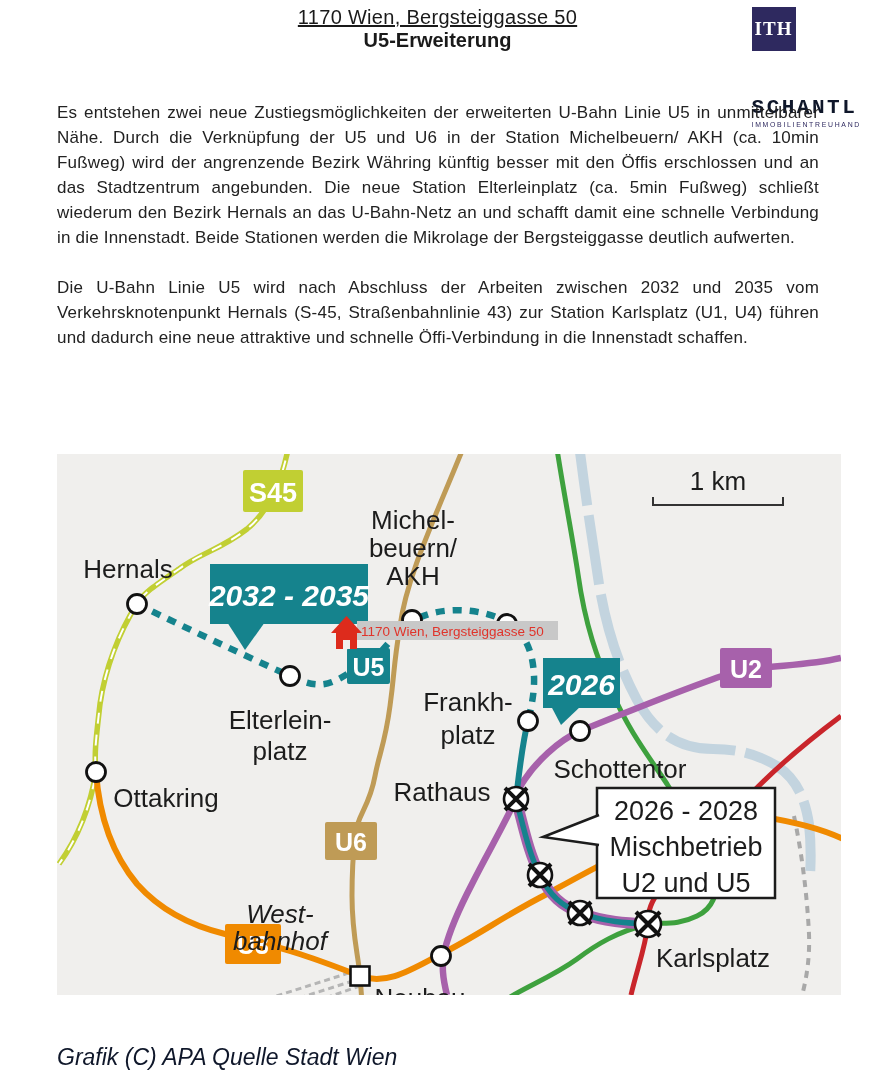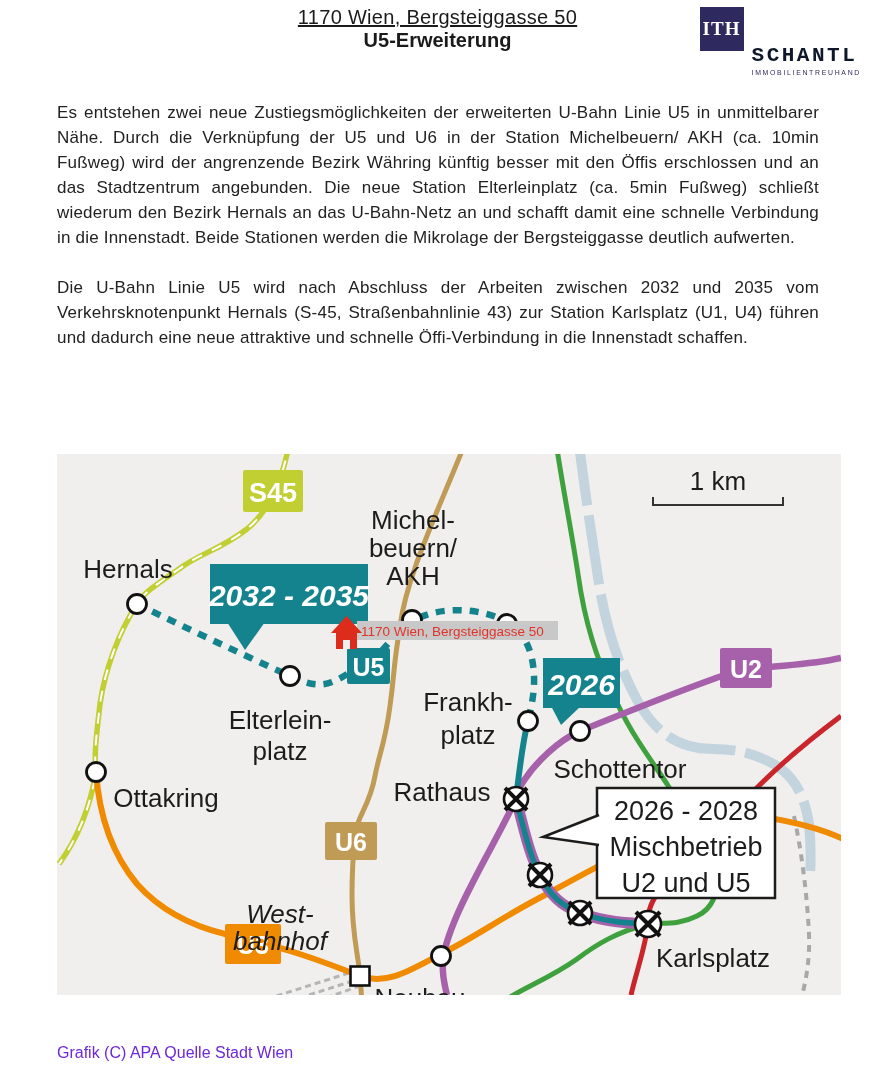--- a/index.html
+++ b/index.html
@@ -1,29 +1,29 @@
 <!DOCTYPE html>
 <html><head>
 <meta charset="utf-8">
 <style>
   html,body{margin:0;padding:0;}
   body{width:875px;height:1080px;position:relative;background:#ffffff;
        font-family:"Liberation Sans",sans-serif;color:#1a1a1a;overflow:hidden;}
   .hdr{position:absolute;top:6px;left:0;width:875px;text-align:center;}
   .hdr .t1{font-size:20px;text-decoration:underline;letter-spacing:.3px;}
   .hdr .t2{font-size:20px;font-weight:bold;margin-top:0;}
-  .logo{position:absolute;top:7px;right:14px;display:flex;align-items:flex-start;gap:8px;}
+  .logo{position:absolute;top:7px;right:14px;display:flex;align-items:flex-start;gap:8px;flex-direction:column;}
   .logo-sq{width:44px;height:44px;background:#2e295f;color:#fff;display:flex;align-items:center;justify-content:center;
            font-family:"Liberation Serif",serif;font-weight:bold;font-size:19px;letter-spacing:1px;}
   .logo-tx{padding-top:6px;}
   .logo-name{font-family:Liberation Mono, monospace;font-weight:bold;font-size:21px;color:#0f172a;letter-spacing:2.5px;line-height:1;margin-top:32px;}
   .logo-sub{font-size:6.9px;color:#2e295f;letter-spacing:1.7px;margin-top:3px;}
   .bodytx{position:absolute;top:100px;left:57px;width:762px;}
   .bodytx p{margin:0 0 25px 0;font-size:17px;line-height:25px;text-align:justify;letter-spacing:.2px;color:#222;}
-  .caption{position:absolute;top:1044px;left:57px;font-size:16px;color:#6d28d9;}
+  .caption{position:absolute;top:1044px;left:57px;font-size:23px;color:#0f172a;font-style:italic;}
   .mapwrap{position:absolute;top:454px;left:57px;width:784px;height:541px;}
   svg .mt{font-family:"Liberation Sans",sans-serif;fill:#1c1c1c;}
   svg .st{font-size:26px;}
   svg .bt{font-size:25px;font-weight:bold;fill:#ffffff;}
   svg .bub{font-size:30px;font-weight:bold;font-style:italic;fill:#ffffff;}
   svg .co{font-size:27px;}
   svg .prop{font-size:13.5px;fill:#e0342b;}
   svg .ital{font-style:italic;}
 </style>
 </head>

